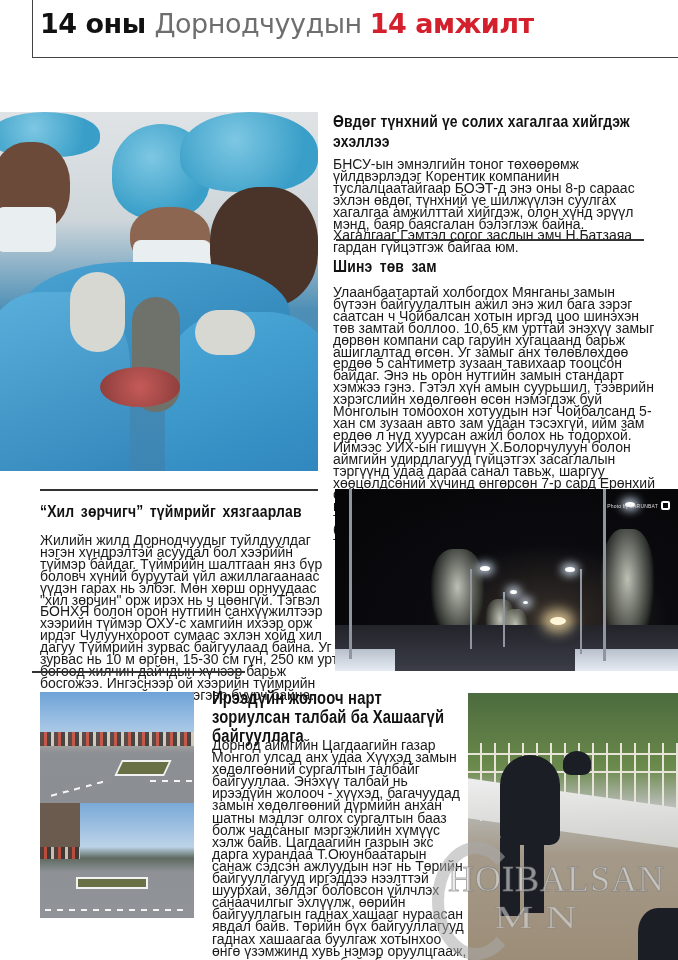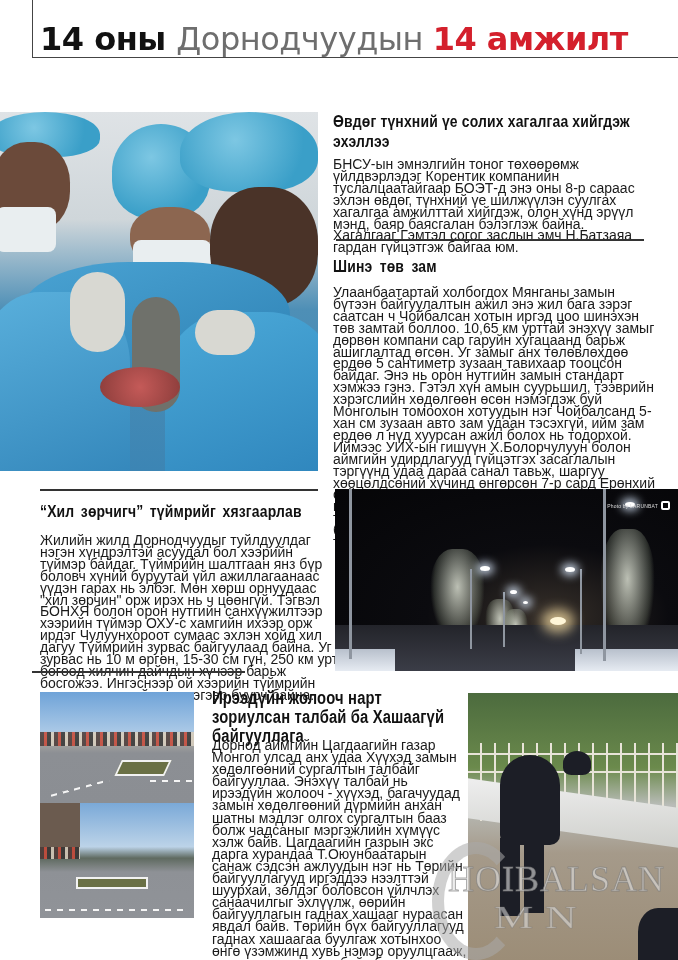--- a/index.html
+++ b/index.html
@@ -1,21 +1,21 @@
 <!DOCTYPE html>
 <html><head>
 <meta charset="utf-8">
 <style>
   * { margin: 0; padding: 0; box-sizing: border-box; }
   html, body { width: 678px; height: 960px; background: #ffffff; overflow: hidden; }
   body { position: relative; font-family: "Liberation Sans", sans-serif; color: #1a1a1a; }
 
   .header-vline { position: absolute; left: 32px; top: 0; width: 1px; height: 58px; background: #444; }
   .header-hline { position: absolute; left: 32px; top: 57px; width: 646px; height: 1px; background: #444; }
-  .page-title { position: absolute; left: 40px; top: 23px; font-family: "DejaVu Sans", sans-serif; font-size: 32px; line-height: 32px; letter-spacing: -0.5px; white-space: nowrap; }
+  .page-title { position: absolute; left: 40px; top: 8px; font-family: "DejaVu Sans", sans-serif; font-size: 27px; line-height: 32px; letter-spacing: -0.5px; white-space: nowrap; }
   .page-title .t1 { color: #111; font-weight: bold; }
   .page-title .t2 { color: #6e6e6e; font-weight: normal; }
   .page-title .t3 { color: #d4202c; font-weight: bold; }
 
   .headline { position: absolute; font-family: "Liberation Sans", sans-serif; font-weight: bold; font-size: 17px; line-height: 20px; color: #111; transform: scaleX(0.82); transform-origin: left top; letter-spacing: 0.2px; }
   .body-text { position: absolute; font-family: "Liberation Sans", sans-serif; font-size: 14px; line-height: 11.9px; color: #1a1a1a; white-space: pre-line; }
   .divider { position: absolute; height: 2px; background: #333; }
 
   .photo { position: absolute; overflow: hidden; }
 

